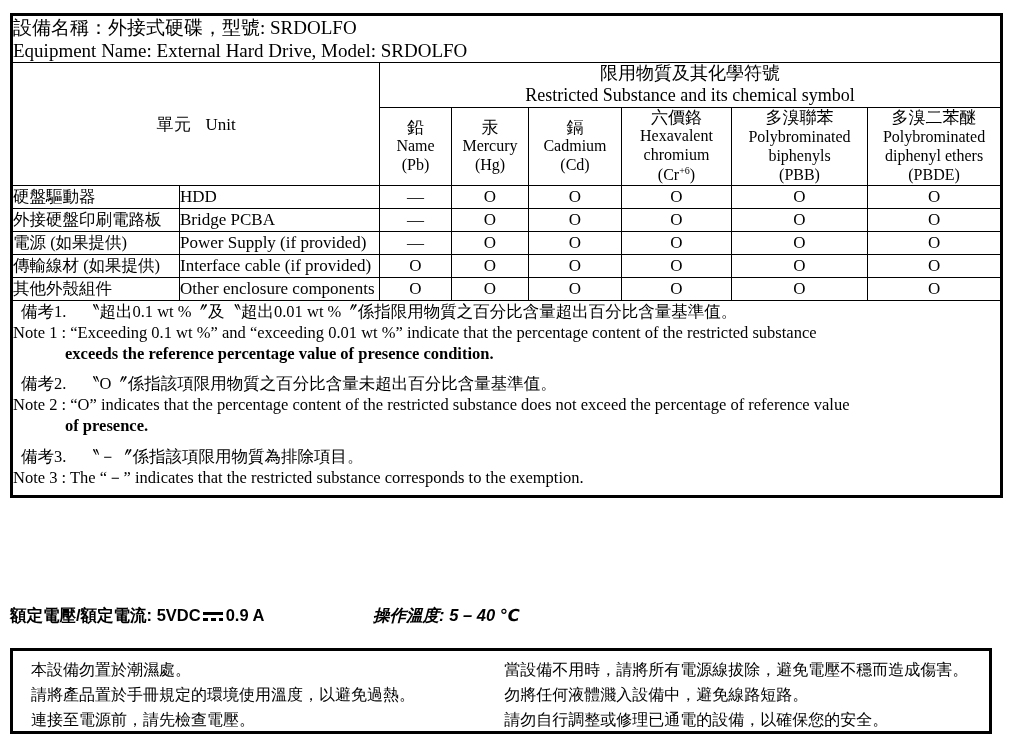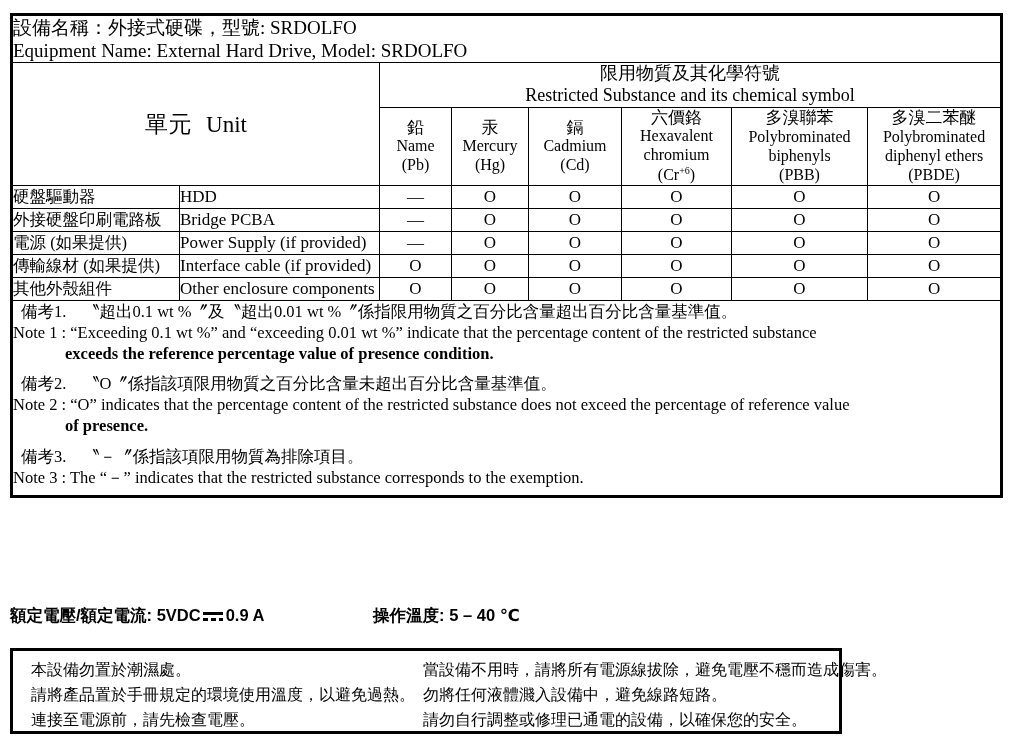--- a/index.html
+++ b/index.html
@@ -38,21 +38,21 @@
     padding: 5px 4px 7px 4px;
     line-height: 1.22;
     font-size: 19px;
     margin-top: 12px;
   }
   .title-cell .zh { display:block; }
   .title-cell .en { display:block; }
 
   .unit-head {
     text-align: center;
-    font-size: 23px;
+    font-size: 17px;
     vertical-align: middle;
   }
   .unit-head .zh-sp { letter-spacing: 0.5px; }
   .unit-head .gap { display:inline-block; width: 14px; }
 
   .rs-head {
     text-align: center;
     padding: 6px 4px 7px 4px;
     line-height: 1.2;
     font-size: 18px;
@@ -104,21 +104,21 @@
     position: absolute;
     left: 10px;
     top: 605px;
     width: 990px;
     font-family: "Liberation Sans", "DejaVu Sans", sans-serif;
     font-size: 16.5px;
     font-weight: bold;
     white-space: nowrap;
   }
   .ratings .voltage { display:inline-block; }
-  .ratings .temp { display:inline-block; margin-left: 104px; }
+  .ratings .temp { display:inline-block; margin-left: 104px; font-style: italic; }
   .dc-sym {
     display: inline-block;
     width: 20px;
     height: 11px;
     position: relative;
     margin: 0 3px 0 2px;
     vertical-align: -1px;
   }
   .dc-sym::before {
     content:"";
@@ -130,21 +130,21 @@
     position:absolute; left:0; top:7px;
     width:20px; height:3px;
     background: repeating-linear-gradient(to right, #000 0 5px, transparent 5px 8px);
   }
 
   
   .safety-box {
     position: absolute;
     left: 10px;
     top: 648px;
-    width: 832px;
+    width: 982px;
     height: 86px;
     box-sizing: border-box;
     border: 3px solid #000;
     font-family: "Liberation Sans", "DejaVu Sans", sans-serif;
     font-size: 16px;
     line-height: 1.55;
   }
   .safety-cols {
     display: flex;
     padding: 7px 0 0 0;

